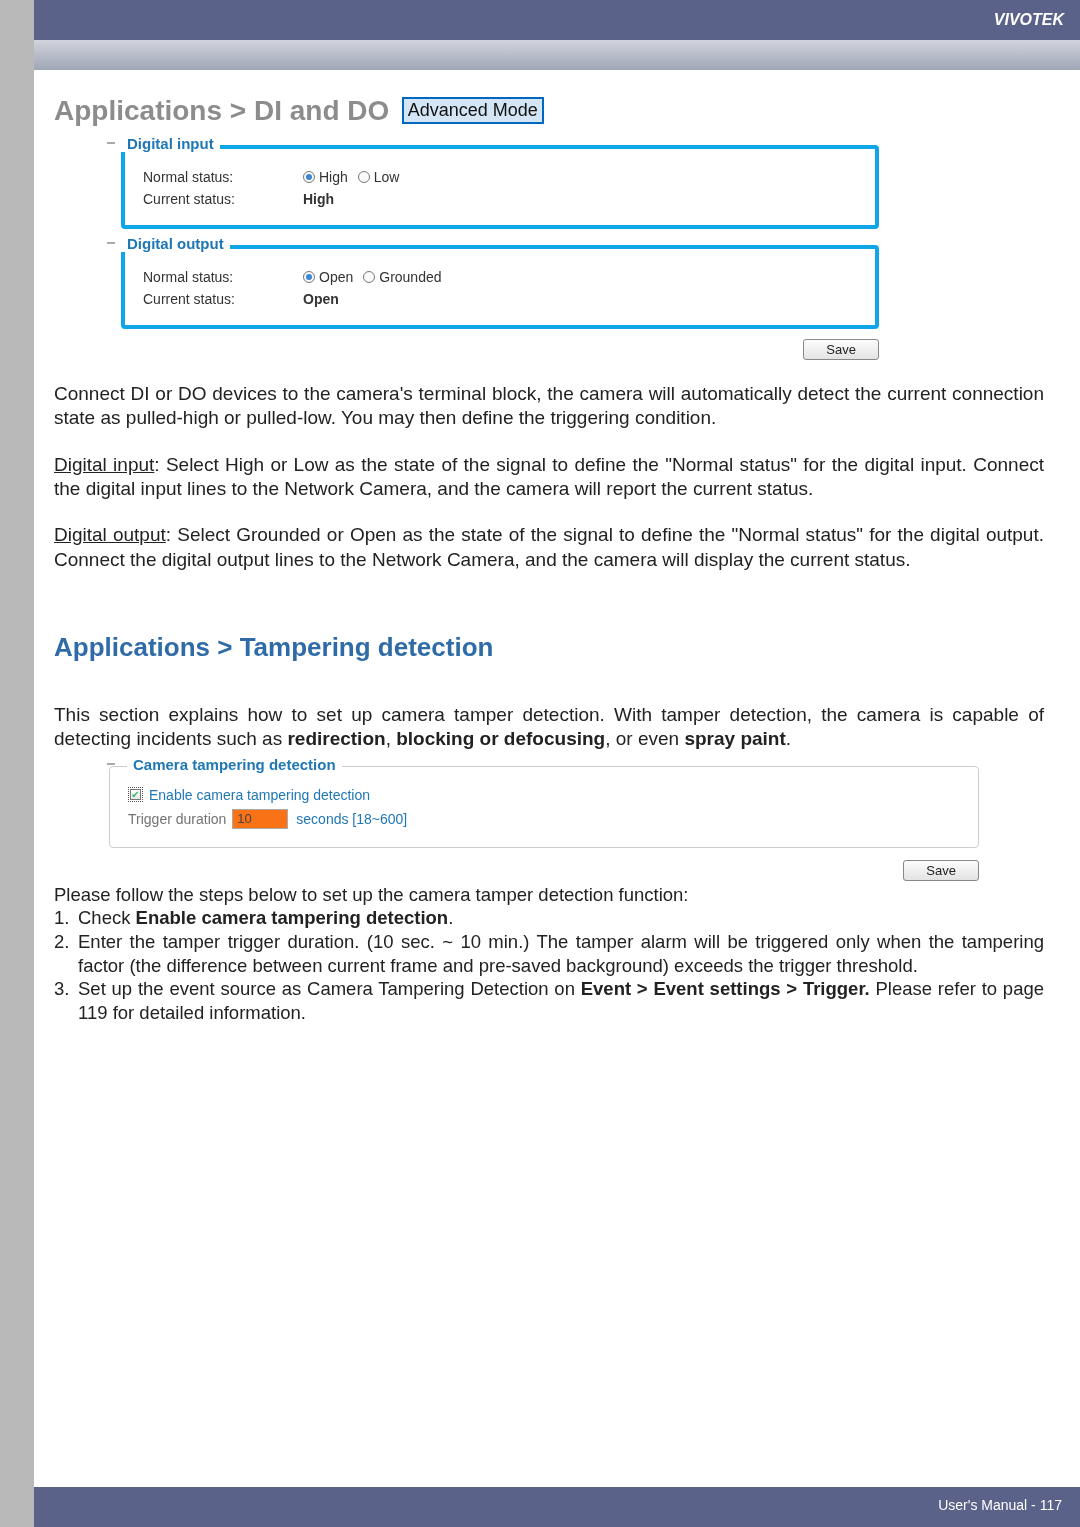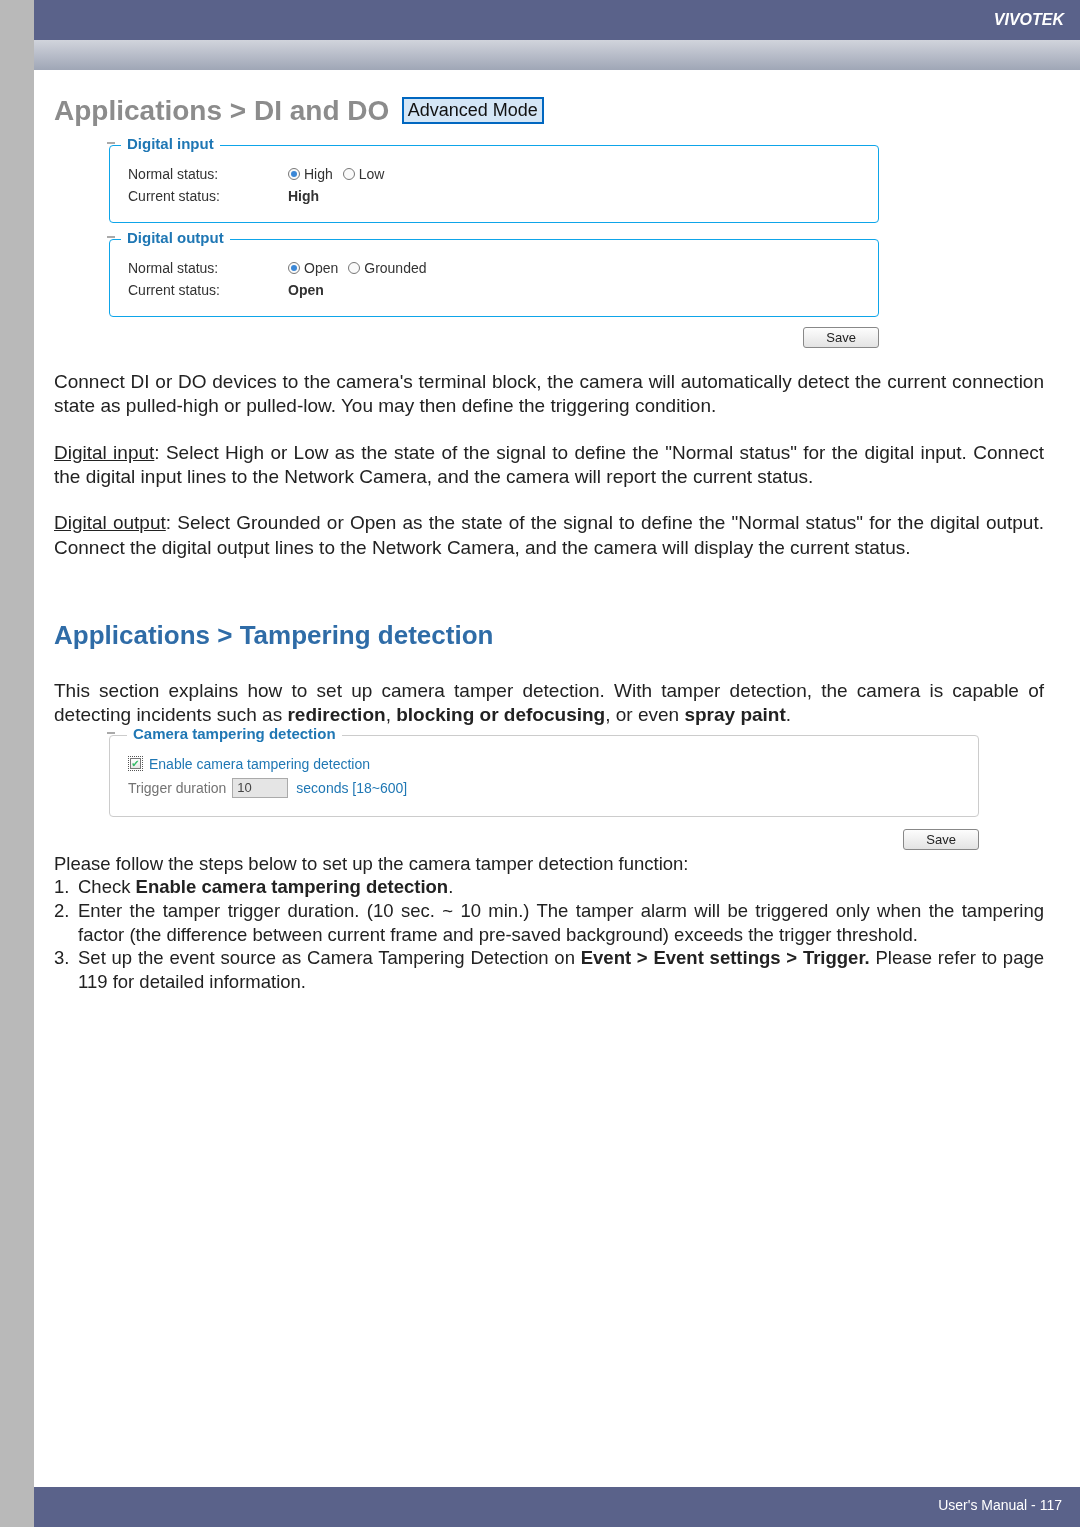--- a/index.html
+++ b/index.html
@@ -68,23 +68,24 @@
   }
 
   
   .grp {
     margin-left: 55px;
     margin-top: 10px;
     width: 770px;
     position: relative;
   }
   .grp-border {
-    border: 1px solid #0ea5e9;
+    border: 4px solid #0ea5e9;
     border-radius: 4px;
     padding: 14px 18px 12px 18px;
+    margin-left: 12px;
   }
   .grp-border-wide {
     border: 1px solid #ccc;
     border-radius: 4px;
     padding: 14px 18px 12px 18px;
     width: 870px;
   }
   .grp-title {
     position: absolute;
     top: -10px;
@@ -135,21 +136,21 @@
     margin-top: 22px;
   }
   .para .u { text-decoration: underline; }
   b { font-weight: bold; }
 
   .cb {
     width:15px;height:15px;border:1px dotted #555;display:inline-flex;align-items:center;justify-content:center;margin-right:6px;background:#fff;
   }
   .cb-inner { width:11px;height:11px;border:1px solid #777;background:linear-gradient(#fff,#e6e6e6);display:flex;align-items:center;justify-content:center;color:#3b6; font-size:10px; line-height:1;}
   .inp {
-    width:56px;height:20px;border:1px solid #aaa;background:#e5e5e5;padding:1px 4px;font-size:13px;color:#444;
+    width:56px;height:20px;border:1px solid #aaa;background:#f97316;padding:1px 4px;font-size:13px;color:#444;
   }
 
   .steps {
     font-size: 18.5px;
     color:#222;
     margin-top: 2px;
     line-height:1.28;
     text-align: justify;
   }
   .steps .num { display:flex; }
@@ -239,25 +240,25 @@
   <div class="para">
     <span class="u">Digital input</span><span>: Select High or Low as the state of the signal to define the "Normal status" for the digital input. Connect the digital input lines to the Network Camera, and the camera will report the current status.</span>
   </div>
 
   <div class="para">
     <span class="u">Digital output</span><span>: Select Grounded or Open as the state of the signal to define the "Normal status" for the digital output. Connect the digital output lines to the Network Camera, and the camera will display the current status.</span>
   </div>
 
   <div class="heading2">Applications &gt; Tampering detection</div>
 
-  <div class="para" style="margin-top:28px;">
+  <div class="para" style="margin-top:40px;">
     <span>This section explains how to set up camera tamper detection. With tamper detection, the camera is capable of detecting incidents such as </span><b>redirection</b><span>, </span><b>blocking or defocusing</b><span>, or even </span><b>spray paint</b><span>.</span>
   </div>
 
-  <div class="grp" style="margin-top:7px;">
+  <div class="grp" style="margin-top:14px;">
     <span class="legend-tick"></span>
     <span class="grp-title grp-title-indent">Camera tampering detection</span>
     <div class="grp-border-wide">
       <div class="row">
         <span class="cb">
             <span class="cb-inner">✔</span>
           </span>
         <span style="color:#1f77b4;">Enable camera tampering detection</span>
       </div>
       <div class="row">

